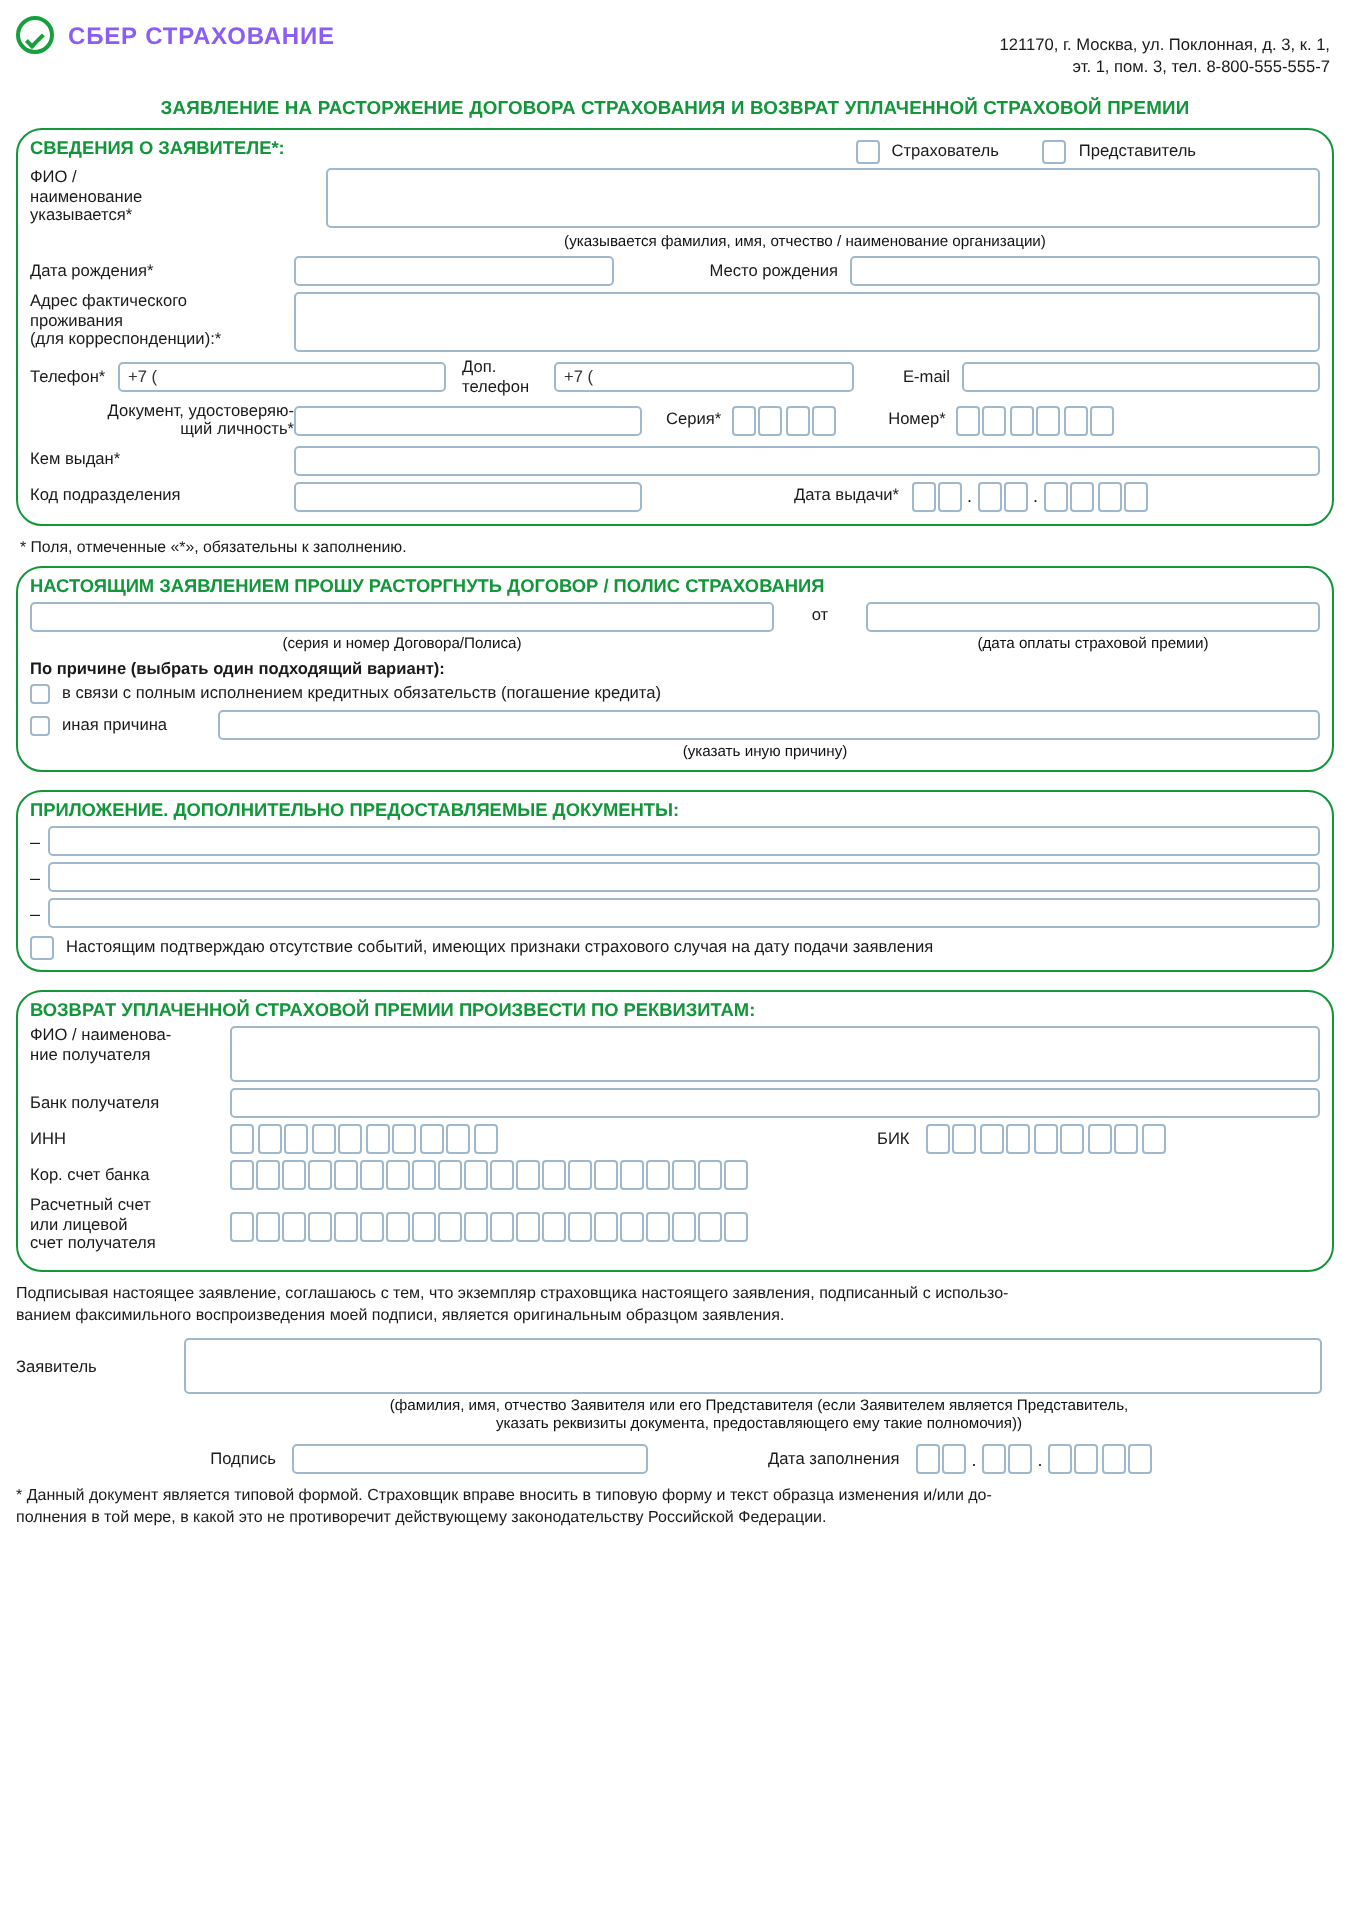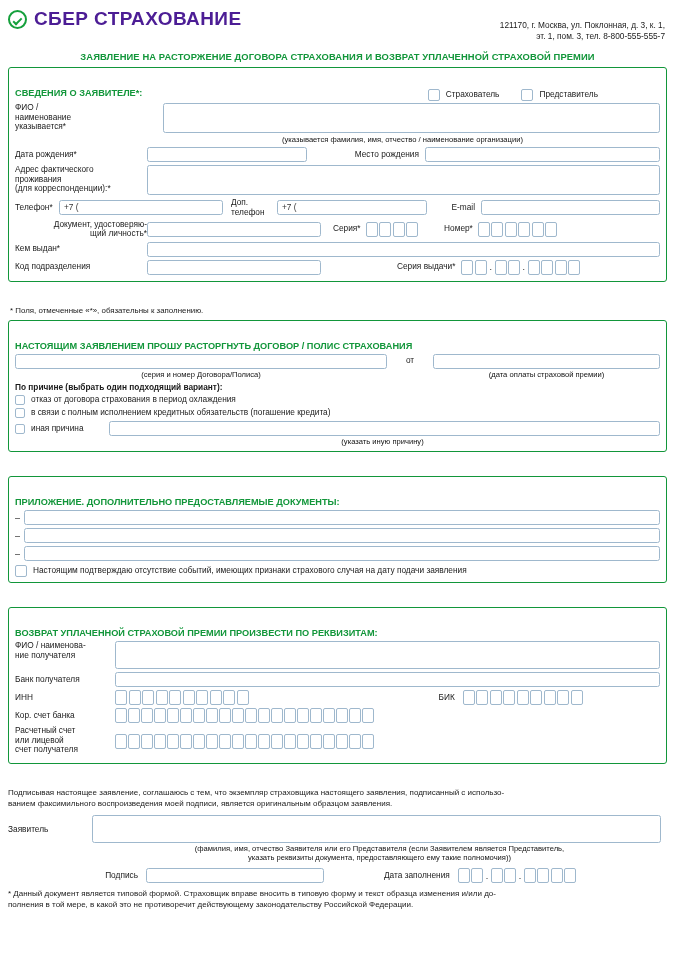--- a/index.html
+++ b/index.html
@@ -47,47 +47,47 @@
     position: absolute;
     left: 3px;
     top: 6.5px;
     width: 7px;
     height: 3.2px;
     border-left: 2.4px solid #15a03c;
     border-bottom: 2.4px solid #15a03c;
     transform: rotate(-45deg);
   }
   .logo-text {
-    font-size: 19px;
+    font-size: 12px;
     font-weight: bold;
     letter-spacing: .4px;
-    color: #4c1d95;
+    color: #8b5cf6;
   }
   .company-block {
     text-align: right;
     font-size: 8.3px;
     line-height: 1.35;
     margin-top: 26px;
     padding-right: 2px;
   }
   .company-block .c-name { font-weight: bold; }
   .doc-title {
     color: #12963a;
     font-weight: bold;
     font-size: 9.4px;
     text-align: center;
     margin: 9px 0 5px 0;
     letter-spacing: .1px;
   }
   
   .sec {
     border: 1.3px solid #12963a;
-    border-radius: 3px;
-    padding: 20px 6px 5px 6px;
-    margin-bottom: 24px;
+    border-radius: 13px;
+    padding: 4px 6px 5px 6px;
+    margin-bottom: 6px;
     position: relative;
     box-sizing: border-box;
   }
   .sec-title {
     color: #12963a;
     font-weight: bold;
     font-size: 9.2px;
     margin-bottom: 3px;
     display: inline-block;
     vertical-align: middle;
@@ -259,21 +259,21 @@
     </div>
 
     <div class="row">
       <div class="lbl" style="width:132px;">Кем выдан*</div>
       <div class="field"></div>
     </div>
 
     <div class="row" style="margin-bottom:1px;">
       <div class="lbl" style="width:132px;">Код подразделения</div>
       <div class="field" style="flex:none;width:174px;"></div>
-      <div class="lbl" style="margin-left:76px;margin-right:6px;">Серия выдачи*</div>
+      <div class="lbl" style="margin-left:76px;margin-right:6px;">Дата выдачи*</div>
       <div class="boxes" style="align-items:center;">
         <span class="bx"></span>
           <span class="bx"></span>
         <span class="dot">.</span>
         <span class="bx"></span>
           <span class="bx"></span>
         <span class="dot">.</span>
         <span class="bx"></span>
           <span class="bx"></span>
         <span class="bx"></span>
@@ -291,24 +291,20 @@
       <div class="lbl" style="width:46px;text-align:center;">от</div>
       <div class="field"></div>
     </div>
     <div style="display:flex;margin-bottom:4px;">
       <div class="hint" style="width:372px;">(серия и номер Договора/Полиса)</div>
       <div style="width:46px;"></div>
       <div class="hint" style="flex:1;">(дата оплаты страховой премии)</div>
     </div>
 
     <div class="lbl" style="font-weight:bold;margin-bottom:3px;">По причине (выбрать один подходящий вариант):</div>
-    <div class="row" style="margin-bottom:3px;">
-      <span class="cb sm"></span>
-      <span class="lbl" style="margin-left:6px;">отказ от договора страхования в период охлаждения</span>
-    </div>
     <div class="row" style="margin-bottom:3px;">
       <span class="cb sm"></span>
       <span class="lbl" style="margin-left:6px;">в связи с полным исполнением кредитных обязательств (погашение кредита)</span>
     </div>
     <div class="row" style="margin-bottom:1px;">
       <span class="cb sm"></span>
       <span class="lbl" style="margin-left:6px;width:78px;">иная причина</span>
       <div class="field"></div>
     </div>
     <div class="hint" style="margin-left:90px;">(указать иную причину)</div>

